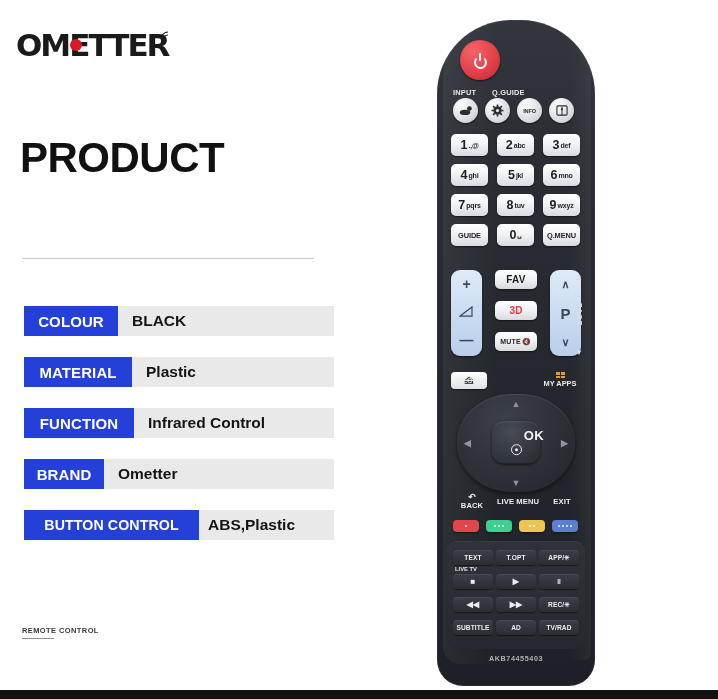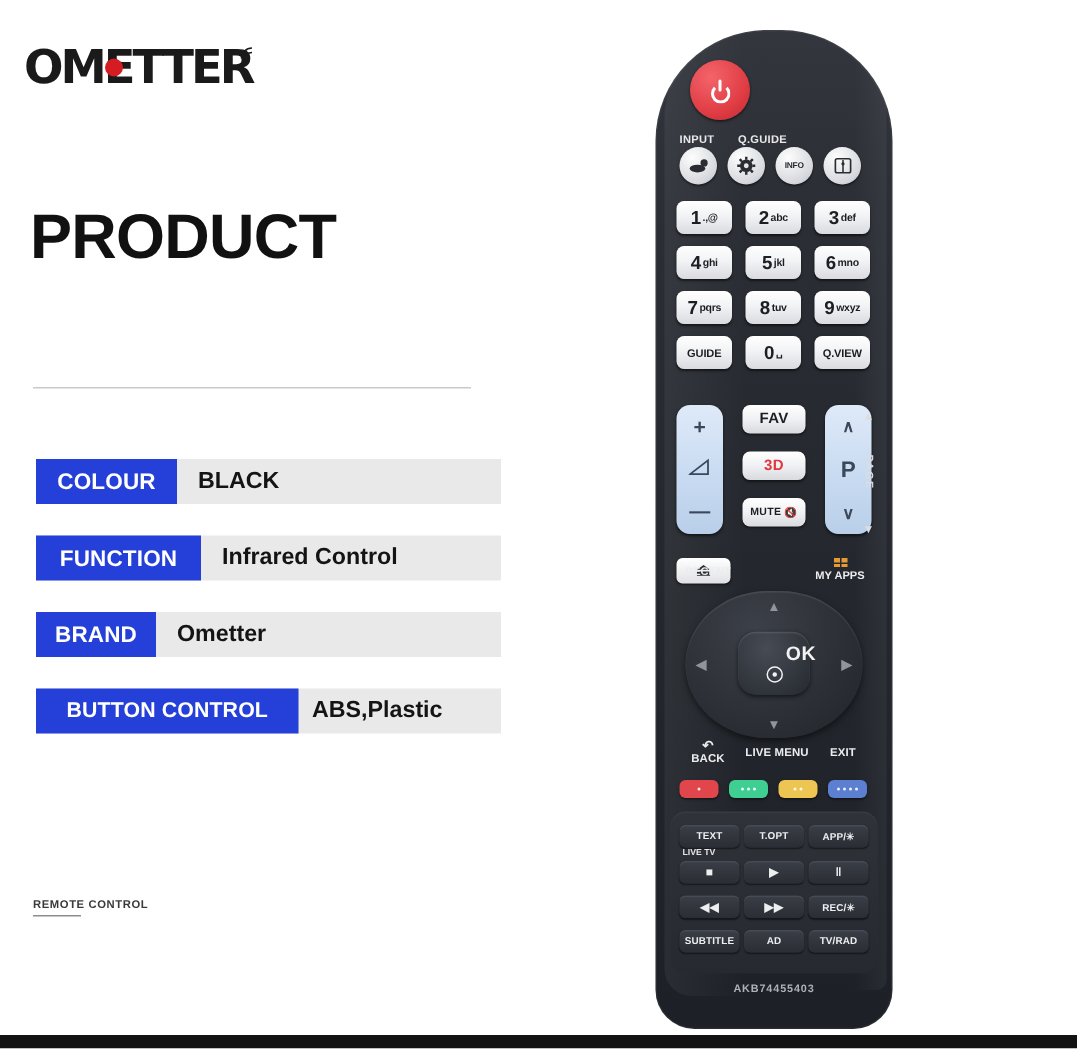--- a/index.html
+++ b/index.html
@@ -44,21 +44,21 @@
     color:#141414;font-size:15.5px;font-weight:bold;white-space:nowrap;
   }
   .k-colour{width:94px;}   .v-colour{left:108px;}
   .k-material{width:108px;} .v-material{left:122px;}
   .k-function{width:110px;} .v-function{left:124px;}
   .k-brand{width:80px;}     .v-brand{left:94px;}
   .k-buttonmat{width:175px;font-size:14.2px;} .v-buttonmat{left:184px;}
 
   #footer-caption{position:absolute;left:22px;top:598px;}
   #footer-caption .cap-text{
-    font-size:7.5px;font-weight:bold;color:#3a3a3a;letter-spacing:0.4px;
+    font-size:7.5px;font-weight:bold;color:#3a3a3a;letter-spacing:0.4px;margin-top:28px;
   }
   #footer-caption .cap-rule{margin-top:3px;width:32px;height:1px;background:#8d8d8d;}
 
   
   #remote{
     position:absolute;left:437px;top:20px;width:158px;height:666px;
     background:linear-gradient(180deg,#33363d 0%,#2b2e35 18%,#24272d 55%,#1d2026 100%);
     border-radius:74px 74px 26px 26px;
     box-shadow:inset 0 0 0 1px rgba(255,255,255,0.05);
     overflow:hidden;
@@ -275,20 +275,25 @@
   <div id="title-rule"></div>
 
   <div id="spec-list">
 
     <div class="spec-row">
       <div class="spec-bar"></div>
       <div class="spec-key k-colour">COLOUR</div>
       <div class="spec-val v-colour">BLACK</div>
     </div>
 
+    <div class="spec-row">
+      <div class="spec-bar"></div>
+      <div class="spec-key k-material">MATERIAL</div>
+      <div class="spec-val v-material">Plastic</div>
+    </div>
 
     <div class="spec-row">
       <div class="spec-bar"></div>
       <div class="spec-key k-function">FUNCTION</div>
       <div class="spec-val v-function">Infrared Control</div>
     </div>
 
     <div class="spec-row">
       <div class="spec-bar"></div>
       <div class="spec-key k-brand">BRAND</div>
@@ -396,21 +401,21 @@
       </div>
 
     <div class="key" style="left:0px;top:90px">
         <span class="word">GUIDE</span>
       </div>
     <div class="key" style="left:46px;top:90px">
         <span class="num">0</span>
         <span class="sub">␣</span>
       </div>
     <div class="key" style="left:92px;top:90px">
-        <span class="word">Q.VIEW</span>
+        <span class="word">Q.MENU</span>
       </div>
   </div>
 
   <div id="cluster">
     <div id="vol-rocker">
       <div class="rock-plus">+</div>
       <svg class="vol-icon" viewBox="0 0 16 12">
         <path d="M1 11 L14 1 L14 11 Z" fill="none" stroke="#3b4859" stroke-width="1.3"></path>
       </svg>
       <div class="rock-minus">—</div>

